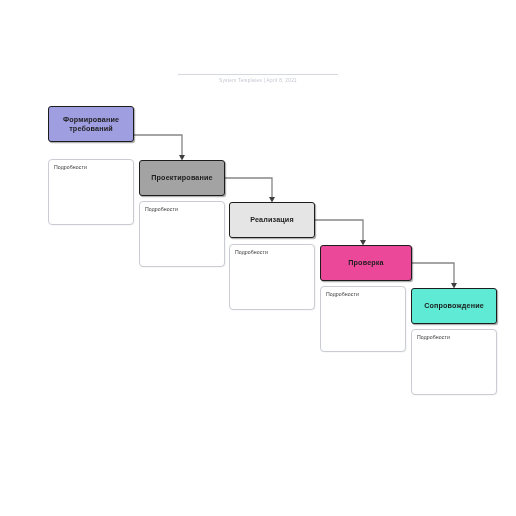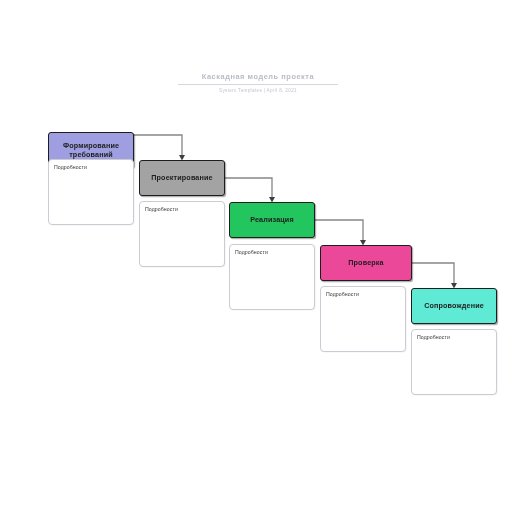--- a/index.html
+++ b/index.html
@@ -100,46 +100,45 @@
   .conn polygon {
     fill: #3f3f3f;
   }
 </style>
 </head>
 <body>
 
 <div id="canvas">
 
   <div class="header">
-    <div class="title">Каскадная модель проекта</div>
     <div class="rule"></div>
     <div class="subtitle">System Templates  |  April 8, 2021</div>
   </div>
 
   <svg class="conn" id="connectors-layer" width="516" height="516" viewBox="0 0 516 516">
       <path d="M 134 135 L 182 135 L 182 156"></path>
       <polygon points="179,155 185,155 182,160.5"></polygon>
       <path d="M 225 178 L 272 178 L 272 198"></path>
       <polygon points="269,197 275,197 272,202.5"></polygon>
       <path d="M 315 220 L 363 220 L 363 241"></path>
       <polygon points="360,240 366,240 363,245.5"></polygon>
       <path d="M 406 263 L 454 263 L 454 284"></path>
       <polygon points="451,283 457,283 454,288.5"></polygon>
     </svg>
 
   <div id="nodes-layer">
-      <div class="stage" style="left: 48px; top: 132px; width: 86px; height: 36px; background: rgb(158, 158, 224);">Формирование требований</div>
+      <div class="stage" style="left: 48px; top: 106px; width: 86px; height: 36px; background: rgb(158, 158, 224);">Формирование требований</div>
       <div class="details" style="left: 48px; top: 159px; width: 86px; height: 66px;">
         <div>Подробности</div>
       </div>
       <div class="stage" style="left: 139px; top: 160px; width: 86px; height: 36px; background: #a3a3a3;">Проектирование</div>
       <div class="details" style="left: 139px; top: 201px; width: 86px; height: 66px;">
         <div>Подробности</div>
       </div>
-      <div class="stage" style="left: 229px; top: 202px; width: 86px; height: 36px; background: #22c55e;">Реализация</div>
+      <div class="stage" style="left: 229px; top: 202px; width: 86px; height: 36px; background: #e5e5e5;">Реализация</div>
       <div class="details" style="left: 229px; top: 244px; width: 86px; height: 66px;">
         <div>Подробности</div>
       </div>
       <div class="stage" style="left: 320px; top: 245px; width: 92px; height: 36px; background: #ec4899;">Проверка</div>
       <div class="details" style="left: 320px; top: 286px; width: 86px; height: 66px;">
         <div>Подробности</div>
       </div>
       <div class="stage" style="left: 411px; top: 288px; width: 86px; height: 36px; background: #5eead4;">Сопровождение</div>
       <div class="details" style="left: 411px; top: 329px; width: 86px; height: 66px;">
         <div>Подробности</div>

